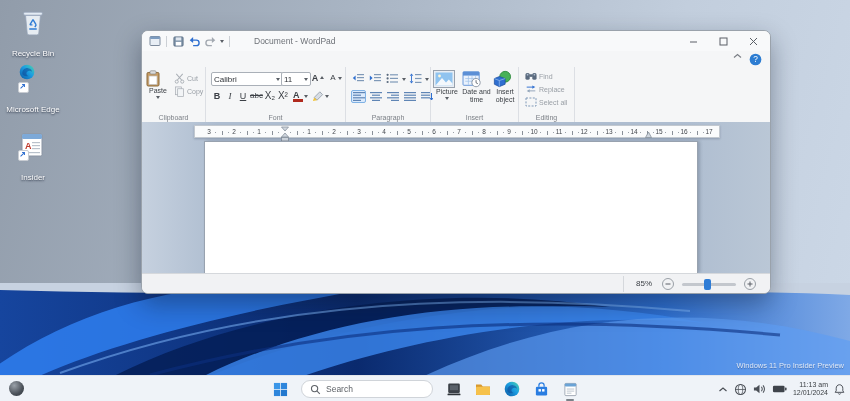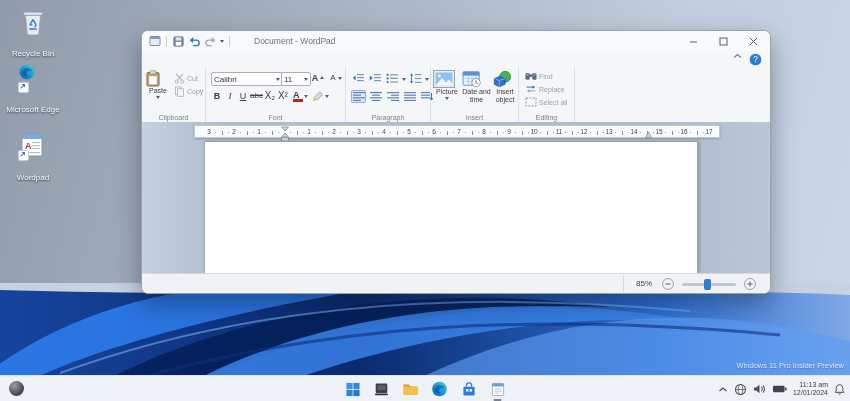--- a/index.html
+++ b/index.html
@@ -157,21 +157,21 @@
             <rect x="13" y="13" width="8" height="1.2" fill="#b9c2cc"></rect>
             <rect x="13" y="16" width="8" height="1.2" fill="#b9c2cc"></rect>
             <rect x="6" y="20" width="15" height="1.2" fill="#b9c2cc"></rect>
           </svg>
           <span class="sc">
             <svg width="7" height="7" viewBox="0 0 9 9">
               <path d="M2 7 L7 2 M4 2 h3 v3" fill="none" stroke="#2e6fd0" stroke-width="1.3"></path>
             </svg>
           </span>
         </div>
-        <div class="lbl">Wordpad</div>
+        <div class="lbl">Insider</div>
       </div>
     </div>
 
   <div id="watermark">
     <div>Windows 11 Pro Insider Preview</div>
   </div>
 
   <div id="win">
 
     <div class="titlebar">
@@ -586,20 +586,29 @@
     <span id="corner-icon"></span>
     <div id="tb-center">
       <span class="tbicon">
           <svg width="15" height="15" viewBox="0 0 16 16">
             <rect x="1" y="1" width="6.6" height="6.6" fill="#3a96e8"></rect>
             <rect x="8.4" y="1" width="6.6" height="6.6" fill="#2e86dc"></rect>
             <rect x="1" y="8.4" width="6.6" height="6.6" fill="#2e86dc"></rect>
             <rect x="8.4" y="8.4" width="6.6" height="6.6" fill="#2379cf"></rect>
           </svg>
         </span>
+      <div id="searchbox">
+        <span style="width:11px;height:11px">
+            <svg width="11" height="11" viewBox="0 0 12 12">
+              <circle cx="5" cy="5" r="3.4" fill="none" stroke="#5f6368" stroke-width="1.2"></circle>
+              <path d="M7.7 7.7 L10.7 10.7" stroke="#5f6368" stroke-width="1.2"></path>
+            </svg>
+          </span>
+        <span>Search</span>
+      </div>
       <span id="pinned-slot" style="display:flex;gap:13px;align-items:center">
           <span class="tbicon">
             <svg width="16" height="16" viewBox="0 0 16 16">
               <rect x="2.2" y="2.5" width="11.6" height="9.5" rx="1.2" fill="#3b4047"></rect>
               <rect x="4" y="4.2" width="8" height="5" fill="#5a616a"></rect>
               <rect x="1.5" y="12.4" width="13" height="1.9" rx=".9" fill="#2e3338"></rect>
             </svg>
           </span>
           <span class="tbicon">
             <svg width="16" height="14" viewBox="0 0 16 14">

